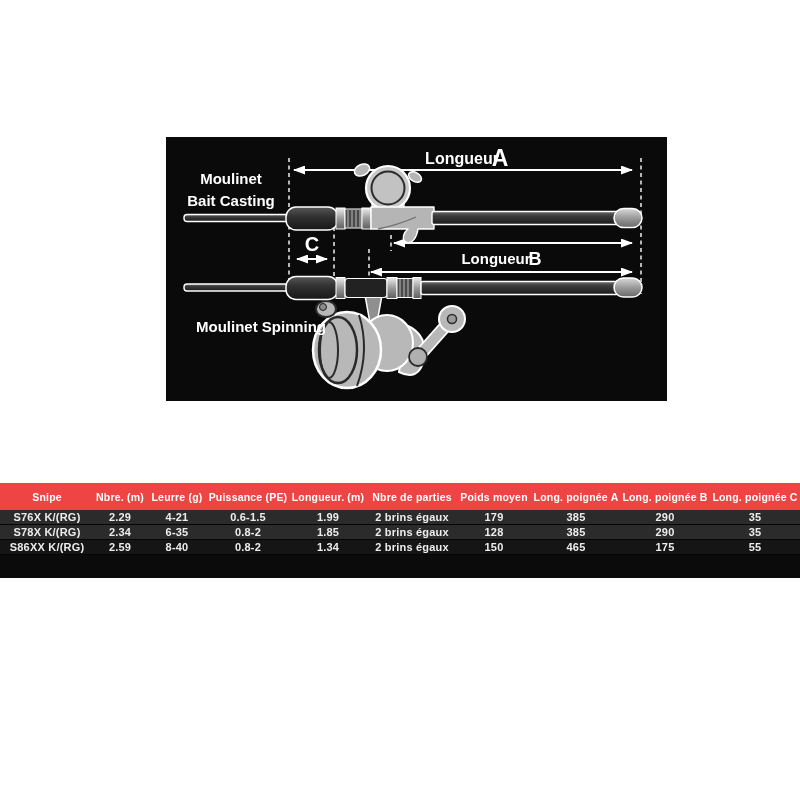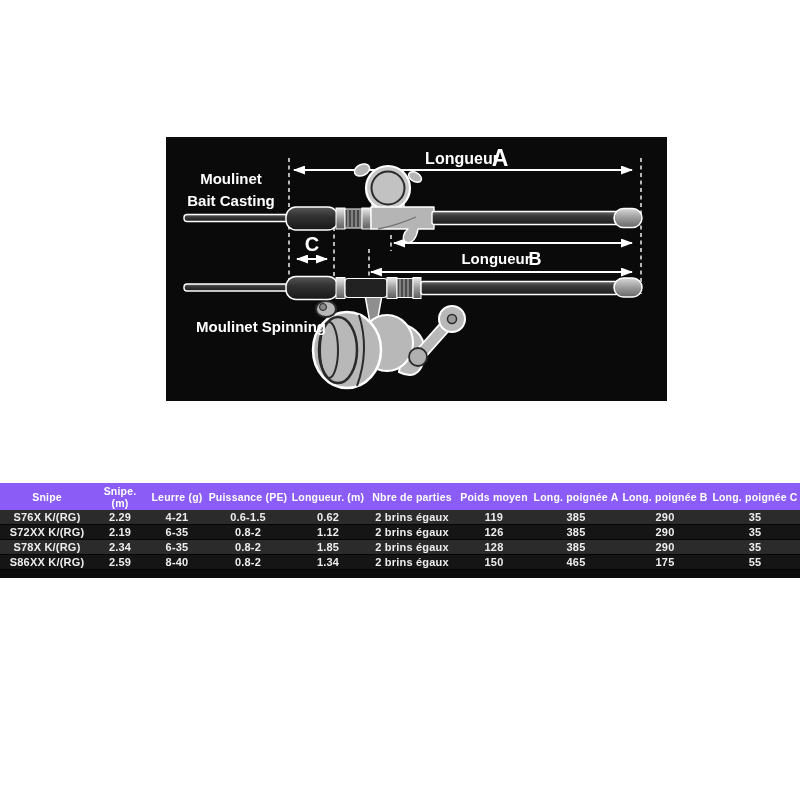--- a/index.html
+++ b/index.html
@@ -35,21 +35,21 @@
     border-collapse: collapse;
     table-layout: fixed;
   }
   table.spec th {
     height: 27px;
     font-size: 10.5px;
     font-weight: bold;
     color: #ffffff;
     text-align: center;
     vertical-align: middle;
-    background: #8b5cf6;
+    background: #ef4444;
     padding: 0;
     letter-spacing: 0.2px;
   }
   table.spec td {
     height: 14px;
     line-height: 14px;
     font-size: 11px;
     font-weight: bold;
     color: #ededed;
     text-align: center;
@@ -192,52 +192,40 @@
         <col style="width:10%">
       <col style="width:11%">
         <col style="width:9.5%">
         <col style="width:11%">
         <col style="width:11.25%">
         <col style="width:11.25%">
     </colgroup>
     <thead>
       <tr>
         <th>Snipe</th>
-        <th>Snipe. (m)</th>
+        <th>Nbre. (m)</th>
         <th>Leurre (g)</th>
         <th>Puissance (PE)</th>
         <th>Longueur. (m)</th>
         <th>Nbre de parties</th>
         <th>Poids moyen</th>
         <th>Long. poignée A</th>
         <th>Long. poignée B</th>
         <th>Long. poignée C</th>
       </tr>
     </thead>
     <tbody>
       <tr class="row-light">
         <td>S76X K/(RG)</td>
         <td>2.29</td>
         <td>4-21</td>
         <td>0.6-1.5</td>
-        <td>0.62</td>
+        <td>1.99</td>
         <td>2 brins égaux</td>
-        <td>119</td>
-        <td>385</td>
-        <td>290</td>
-        <td>35</td>
-      </tr>
-      <tr class="row-dark">
-        <td>S72XX K/(RG)</td>
-        <td>2.19</td>
-        <td>6-35</td>
-        <td>0.8-2</td>
-        <td>1.12</td>
-        <td>2 brins égaux</td>
-        <td>126</td>
+        <td>179</td>
         <td>385</td>
         <td>290</td>
         <td>35</td>
       </tr>
       <tr class="row-light">
         <td>S78X K/(RG)</td>
         <td>2.34</td>
         <td>6-35</td>
         <td>0.8-2</td>
         <td>1.85</td>

